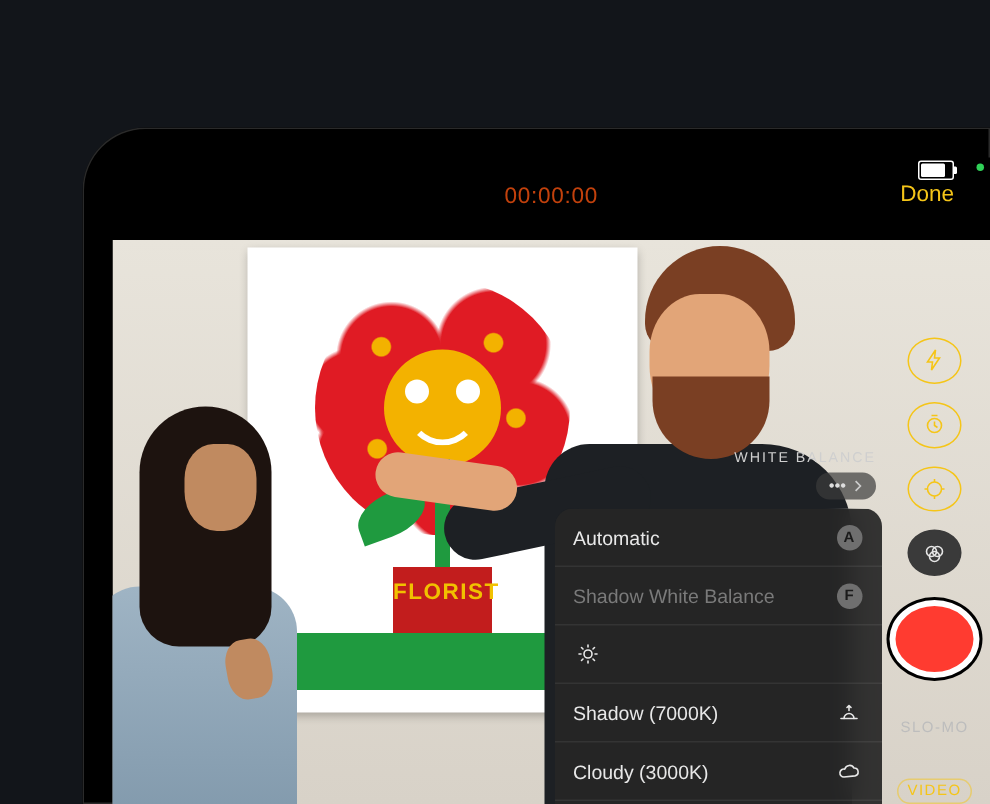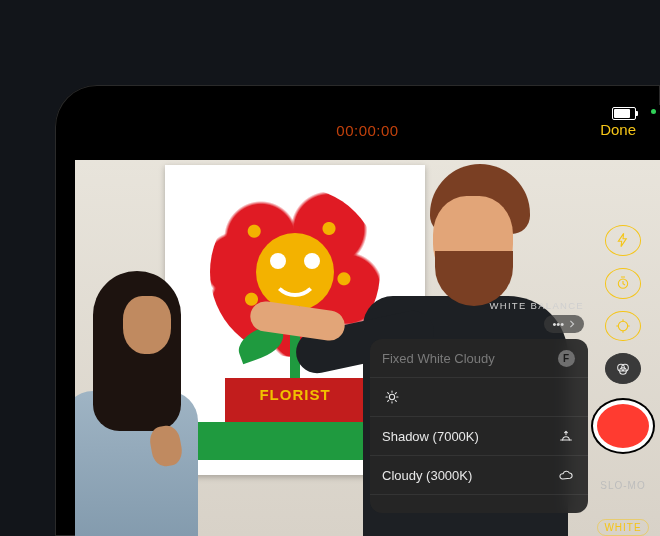--- a/index.html
+++ b/index.html
@@ -4,21 +4,21 @@
 <style>
   html,body{margin:0;padding:0;background:#12151a;font-family:-apple-system,BlinkMacSystemFont,"Segoe UI",Helvetica,Arial,sans-serif;-webkit-font-smoothing:antialiased;}
   .stage{position:relative;width:660px;height:536px;overflow:hidden;background:#12151a;}
   .ipad{position:absolute;left:55px;top:85px;right:0;bottom:0;border-top-left-radius:42px;background:#000;box-shadow:0 0 0 1px #2a2a2a inset;}
   .screen{position:absolute;left:20px;top:20px;right:0;bottom:0;background:#000;border-top-left-radius:26px;overflow:hidden;}
   .viewfinder{position:absolute;inset:0;overflow:hidden;}
   
   .poster-bg{position:absolute;left:0;top:55px;right:0;bottom:0;background:linear-gradient(#e8e4db,#d8d2c8);}
   .poster{position:absolute;left:90px;top:60px;width:260px;height:310px;background:#fff;box-shadow:0 2px 6px rgba(0,0,0,.25);}
   .grass{position:absolute;left:0;right:0;bottom:15px;height:38px;background:#1f9a3f;}
-  .pot{position:absolute;left:50%;bottom:47px;width:100px;height:50px;transform:translateX(-50%);background:#c21d1d;padding-left:40px;}
+  .pot{position:absolute;left:50%;bottom:47px;width:66px;height:50px;transform:translateX(-50%);background:#c21d1d;}
   .pot-label{position:absolute;left:0;right:0;top:8px;text-align:center;font-weight:800;font-size:15px;letter-spacing:1px;color:#f1c100;}
   .stem{position:absolute;left:50%;bottom:97px;width:10px;height:72px;transform:translateX(-50%);background:#1f9a3f;}
   .leaf{position:absolute;width:48px;height:28px;background:#1f9a3f;border-radius:60% 0 60% 0;}
   .leaf.l{left:72px;bottom:118px;transform:rotate(-20deg);}
   .leaf.r{right:72px;bottom:118px;transform:rotate(20deg) scaleX(-1);}
   .flower{position:absolute;left:50%;top:22px;width:170px;height:170px;transform:translateX(-50%);}
   .petals{position:absolute;inset:0;border-radius:50%;background:radial-gradient(circle at 30% 30%,#e01b24 0 20%,transparent 22%),radial-gradient(circle at 70% 25%,#e01b24 0 20%,transparent 22%),radial-gradient(circle at 80% 60%,#e01b24 0 20%,transparent 22%),radial-gradient(circle at 55% 82%,#e01b24 0 20%,transparent 22%),radial-gradient(circle at 22% 70%,#e01b24 0 20%,transparent 22%),radial-gradient(circle at 16% 46%,#e01b24 0 18%,transparent 20%);}
   .dots{position:absolute;inset:10%;border-radius:50%;background:radial-gradient(circle at 20% 20%,#f3b200 0 6px,transparent 7px),radial-gradient(circle at 75% 18%,#f3b200 0 6px,transparent 7px),radial-gradient(circle at 86% 55%,#f3b200 0 6px,transparent 7px),radial-gradient(circle at 55% 88%,#f3b200 0 6px,transparent 7px),radial-gradient(circle at 18% 70%,#f3b200 0 6px,transparent 7px);}
   .face{position:absolute;left:50%;top:50%;width:78px;height:78px;transform:translate(-50%,-50%);border-radius:50%;background:#f3b200;}
   .face:before,.face:after{content:"";position:absolute;top:20px;width:16px;height:16px;border-radius:50%;background:#fff;}
@@ -140,36 +140,42 @@
           </div>
         <div class="rail-btn solid">
             <svg viewBox="0 0 24 24" width="16" height="16">
               <circle cx="9" cy="10" r="5"></circle>
               <circle cx="15" cy="10" r="5"></circle>
               <circle cx="12" cy="15" r="5"></circle>
             </svg>
           </div>
         <div class="record"></div>
         <span class="mode">SLO-MO</span>
-        <span class="mode active">WHITE</span>
+        <span class="mode active">VIDEO</span>
       </div>
 
       <div class="wb-wrap">
         <div class="wb-title">WHITE BALANCE</div>
         <div class="wb-more">
           <div class="more-pill">
               <span>•••</span>
             <svg viewBox="0 0 10 10">
                 <path d="M3 1l4 4-4 4" fill="none" stroke="#ccc" stroke-width="1.4"></path>
               </svg>
           </div>
         </div>
         <div class="wb-list" id="wb-list">
+            <div class="wb-row">
+              <span>Automatic</span>
+              <span class="ic">
+                <span class="badge-circ">A</span>
+              </span>
+            </div>
             <div class="wb-row disabled">
-              <span>Fixed White Cloudy</span>
+              <span>Shadow White Balance</span>
               <span class="ic">
                 <span class="badge-circ">F</span>
               </span>
             </div>
             <div class="wb-row">
               <span class="ic">
                 <svg viewBox="0 0 24 24" width="16" height="16" stroke="currentColor" fill="none" stroke-width="1.6" stroke-linecap="round" stroke-linejoin="round">
                   <circle cx="12" cy="12" r="4"></circle>
                   <path d="M12 3v2M12 19v2M3 12h2M19 12h2M5.5 5.5l1.5 1.5M17 17l1.5 1.5M17 7l1.5-1.5M5.5 18.5 7 17"></path>
                 </svg>

